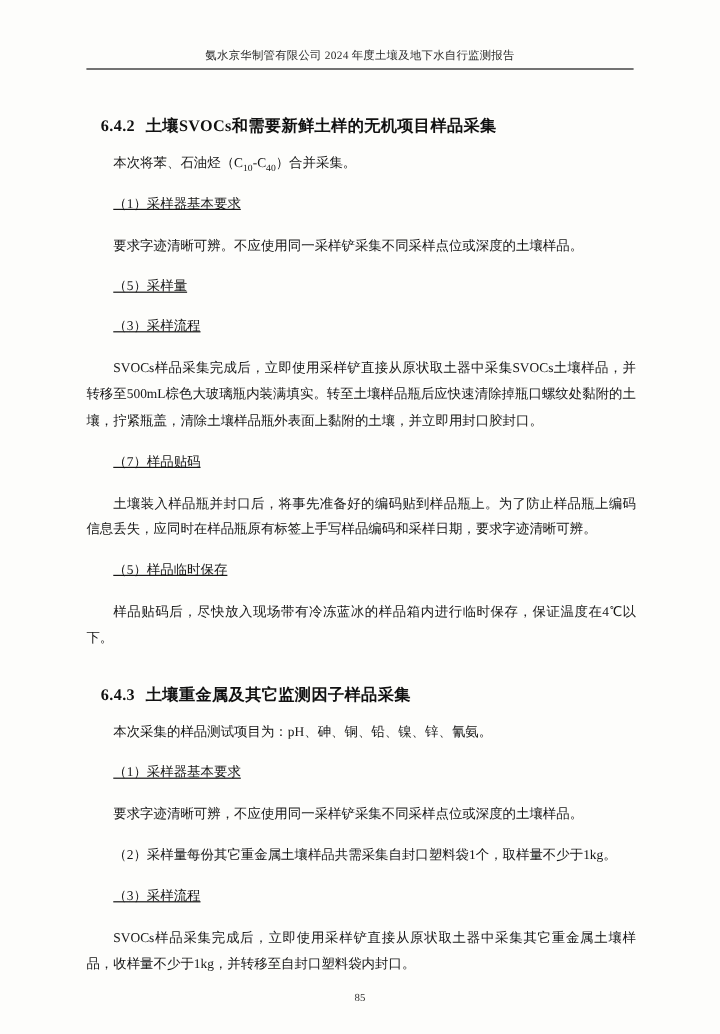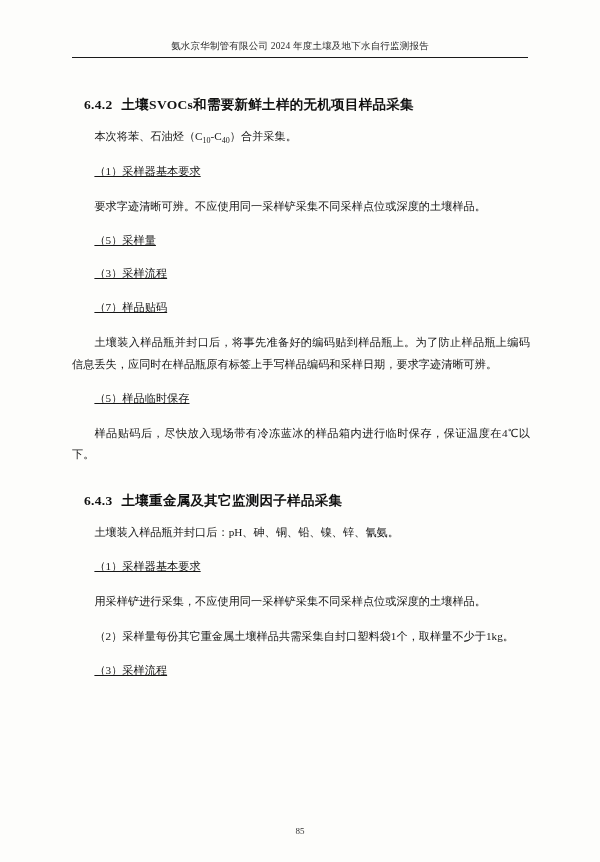--- a/index.html
+++ b/index.html
@@ -107,36 +107,38 @@
     <div class="block-1">
       <h2 class="section-title">
         <span class="sec-num">6.4.2</span><span>土壤SVOCs和需要新鲜土样的无机项目样品采集</span>
       </h2>
 
       <p class="para first">本次将苯、石油烃（C<sub>10</sub>-C<sub>40</sub>）合并采集。</p>
       <p class="sub">（1）采样器基本要求</p>
       <p class="para">要求字迹清晰可辨。不应使用同一采样铲采集不同采样点位或深度的土壤样品。</p>
       <p class="sub">（5）采样量</p>
       <p class="sub">（3）采样流程</p>
+      <p class="para">SVOCs样品采集完成后，立即使用采样铲直接从原状取土器中采集SVOCs土壤样品，并转移至500mL棕色大玻璃瓶内装满填实。转至土壤样品瓶后应快速清除掉瓶口螺纹处黏附的土壤，拧紧瓶盖，清除土壤样品瓶外表面上黏附的土壤，并立即用封口胶封口。</p>
       <p class="sub">（7）样品贴码</p>
       <p class="para">土壤装入样品瓶并封口后，将事先准备好的编码贴到样品瓶上。为了防止样品瓶上编码信息丢失，应同时在样品瓶原有标签上手写样品编码和采样日期，要求字迹清晰可辨。</p>
       <p class="sub">（5）样品临时保存</p>
       <p class="para">样品贴码后，尽快放入现场带有冷冻蓝冰的样品箱内进行临时保存，保证温度在4℃以下。</p>
     </div>
 
     <div class="block-2">
       <h2 class="section-title">
         <span class="sec-num">6.4.3</span><span>土壤重金属及其它监测因子样品采集</span>
       </h2>
 
-      <p class="para first">土壤装入样品瓶并封口后：pH、砷、铜、铅、镍、锌、氰氨。</p>
+      <p class="para first">本次采集的样品测试项目为：pH、砷、铜、铅、镍、锌、氰氨。</p>
       <p class="sub">（1）采样器基本要求</p>
-      <p class="para">用采样铲进行采集，不应使用同一采样铲采集不同采样点位或深度的土壤样品。</p>
+      <p class="para">要求字迹清晰可辨，不应使用同一采样铲采集不同采样点位或深度的土壤样品。</p>
       <p class="para">（2）采样量每份其它重金属土壤样品共需采集自封口塑料袋1个，取样量不少于1kg。</p>
       <p class="sub">（3）采样流程</p>
+      <p class="para">SVOCs样品采集完成后，立即使用采样铲直接从原状取土器中采集其它重金属土壤样品，收样量不少于1kg，并转移至自封口塑料袋内封口。</p>
     </div>
 
   </div>
 
   <div class="footer">
     <span>85</span>
   </div>
 
 </div>
 

